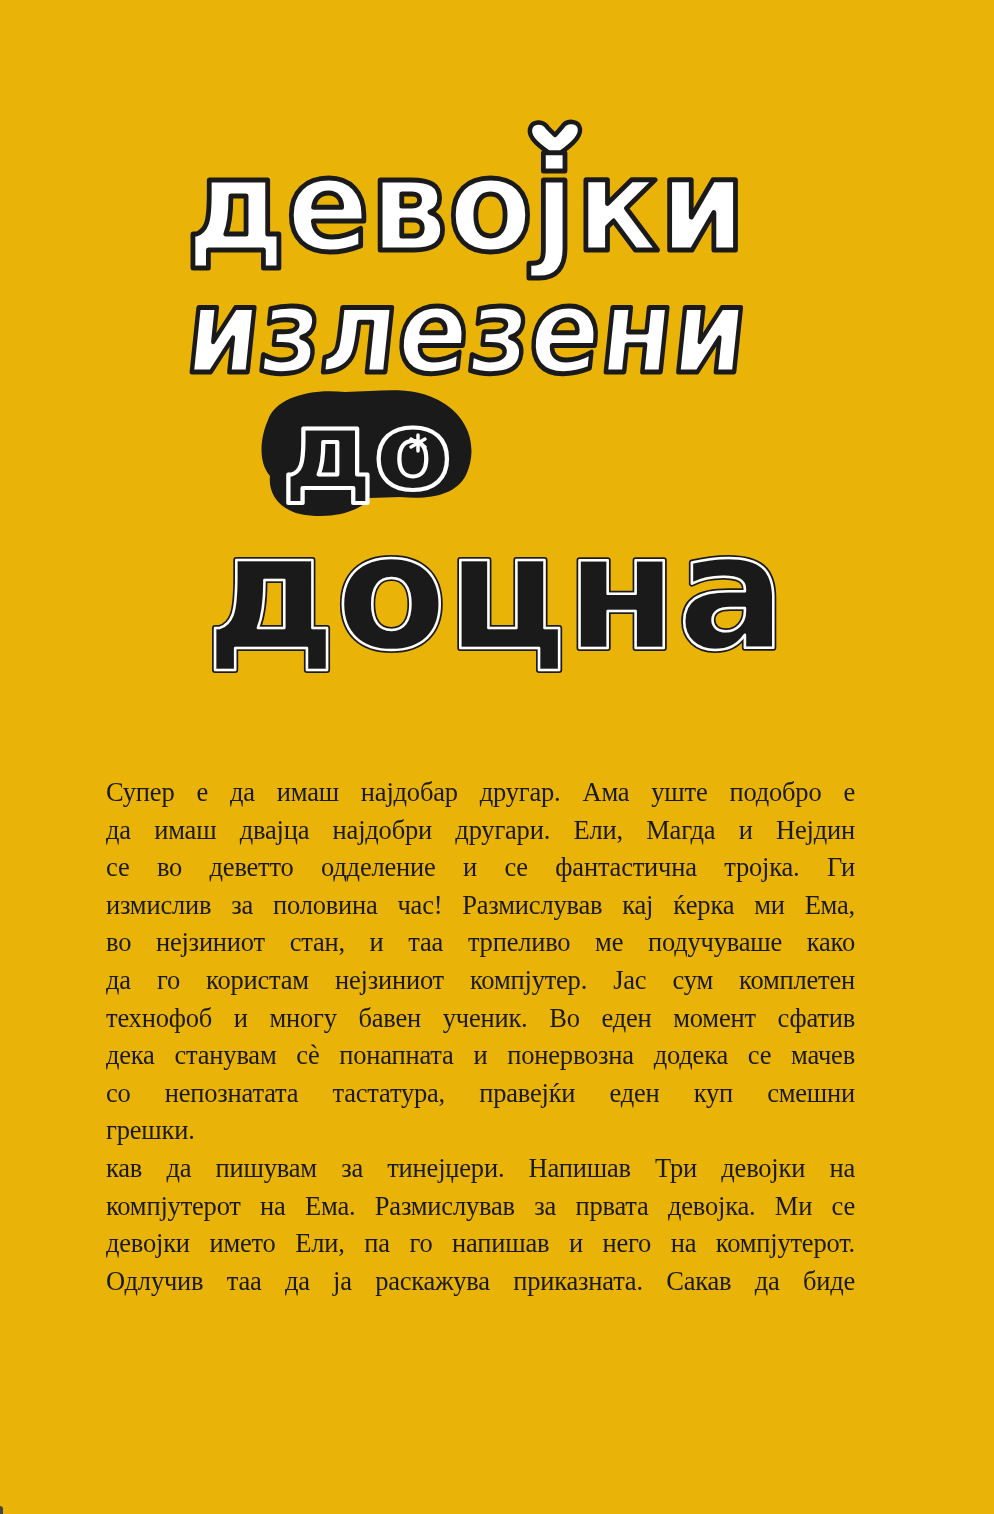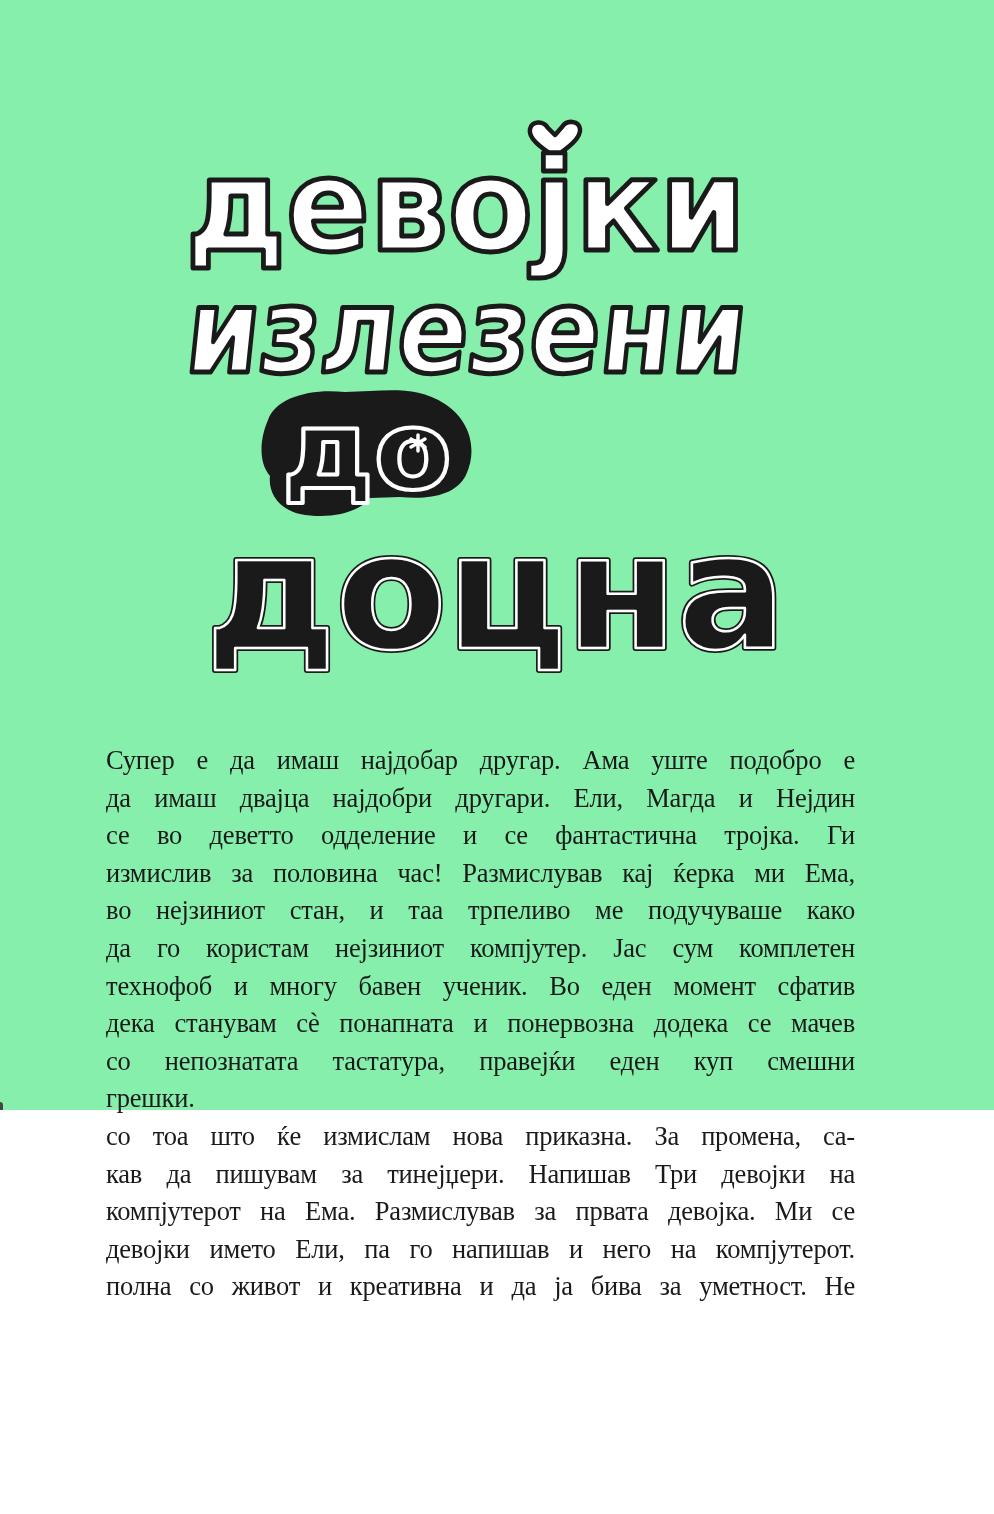--- a/index.html
+++ b/index.html
@@ -12,37 +12,37 @@
     height: 1514px;
     position: relative;
     overflow: hidden;
     font-family: "Liberation Serif", "DejaVu Serif", serif;
     color: #1a1a1a;
   }
   .page {
     position: absolute;
     left: 0; top: 0;
     width: 994px;
-    height: 1110px;
-    background: #86efac;
+    height: 1514px;
+    background: #eab308;
   }
   .title-art {
     position: absolute;
     left: 0; top: 0;
     width: 994px;
     height: 700px;
   }
   .title-art svg { display: block; }
   .title-text {
     font-family: "DejaVu Sans", "Liberation Sans", sans-serif;
   }
   .body-text {
     position: absolute;
     left: 106px;
-    top: 742px;
+    top: 774px;
     width: 749px;
     font-size: 26.5px;
     line-height: 37.6px;
     text-align: justify;
     letter-spacing: -0.2px;
   }
   .line {
     display: block;
     text-align: justify;
     text-align-last: justify;
@@ -107,22 +107,21 @@
       <span class="line">се во деветто одделение и се фантастична тројка. Ги</span>
       <span class="line">измислив за половина час! Размислував кај ќерка ми Ема,</span>
       <span class="line">во нејзиниот стан, и таа трпеливо ме подучуваше како</span>
       <span class="line">да го користам нејзиниот компјутер. Јас сум комплетен</span>
       <span class="line">технофоб и многу бавен ученик. Во еден момент сфатив</span>
       <span class="line">дека станувам сѐ понапната и понервозна додека се мачев</span>
       <span class="line">со непознатата тастатура, правејќи еден куп смешни</span>
       <span class="line last">грешки.</span>
     </div>
     <div class="paragraph">
-      <span class="line">со тоа што ќе измислам нова приказна. За промена, са-</span>
       <span class="line">кав да пишувам за тинејџери. Напишав Три девојки на</span>
       <span class="line">компјутерот на Ема. Размислував за првата девојка. Ми се</span>
       <span class="line">девојки името Ели, па го напишав и него на компјутерот.</span>
-      <span class="line">полна со живот и креативна и да ја бива за уметност. Не</span>
+      <span class="line">Одлучив таа да ја раскажува приказната. Сакав да биде</span>
     </div>
   </div>
 
   <div class="corner-mark"></div>
 </div>
 
 </body></html>

